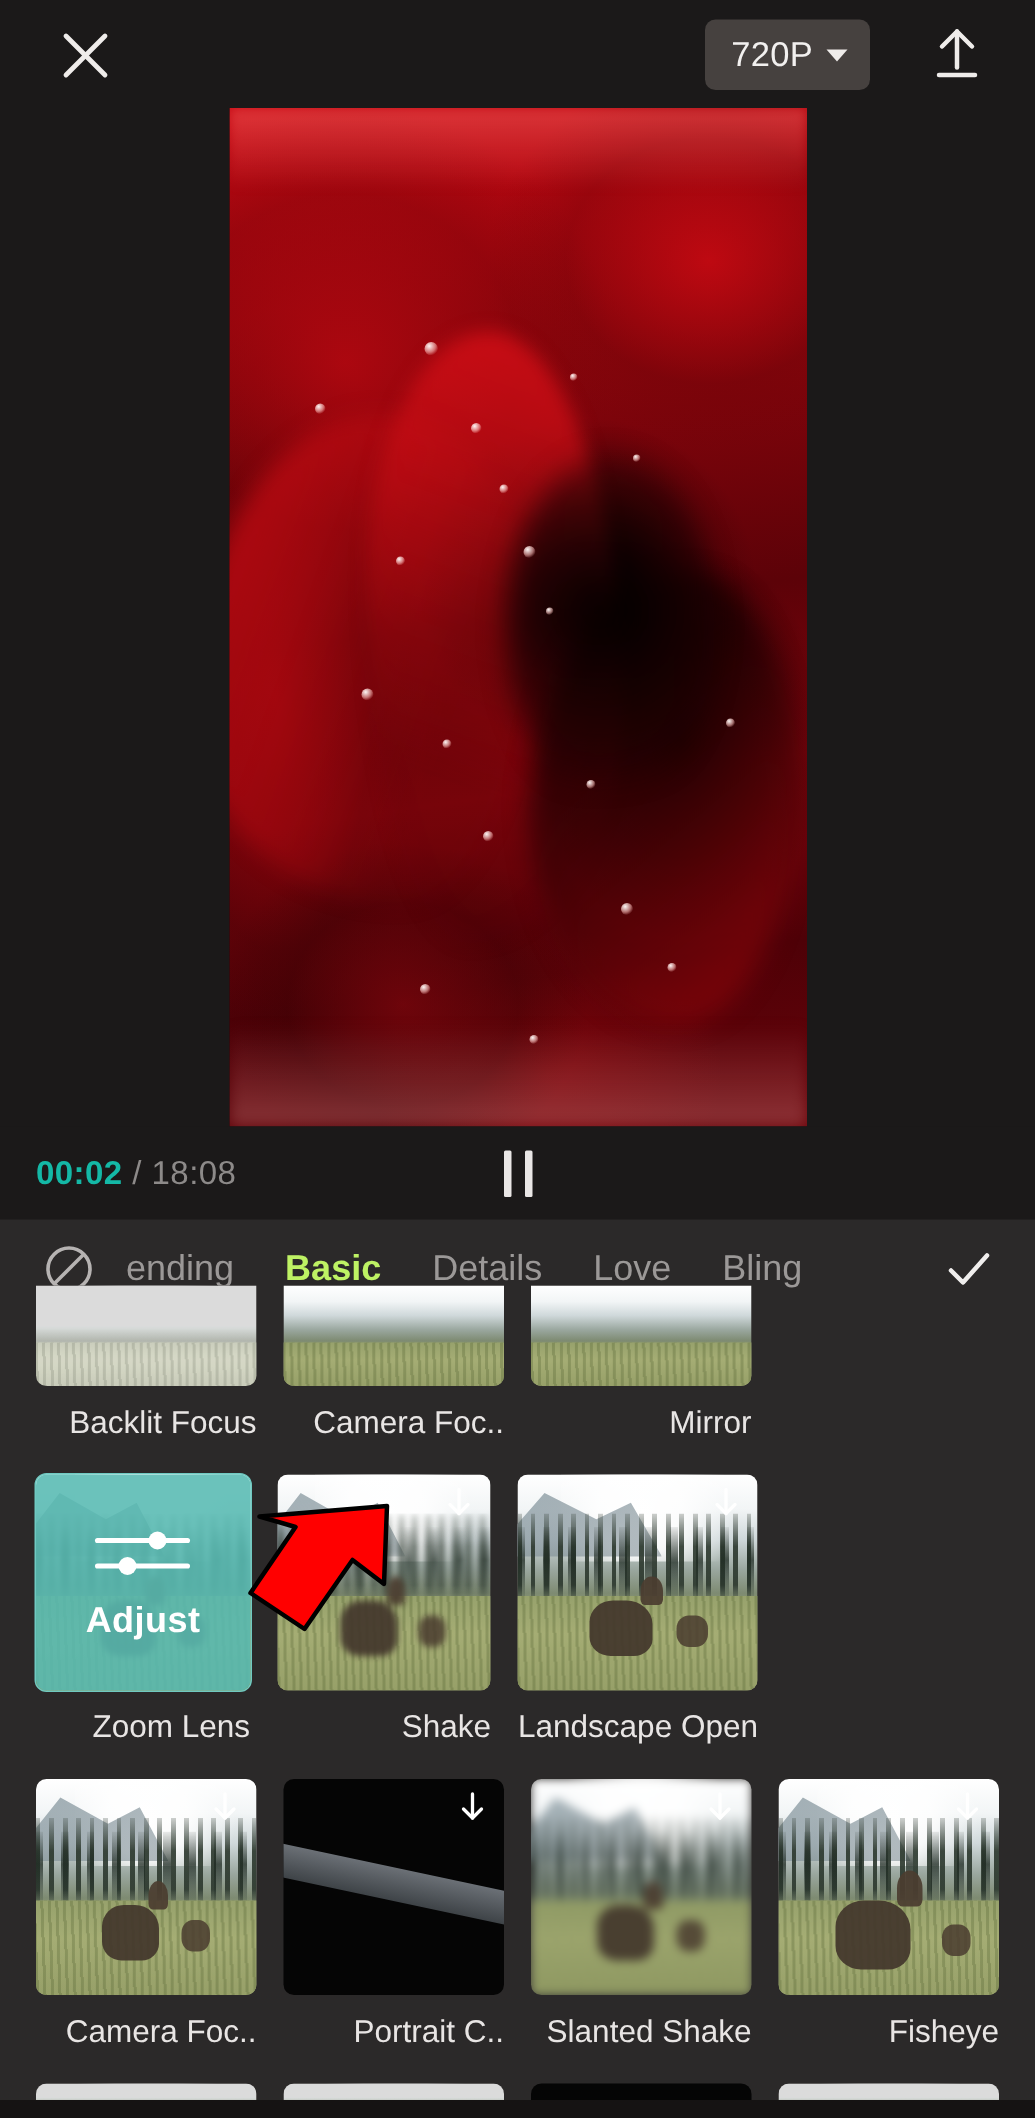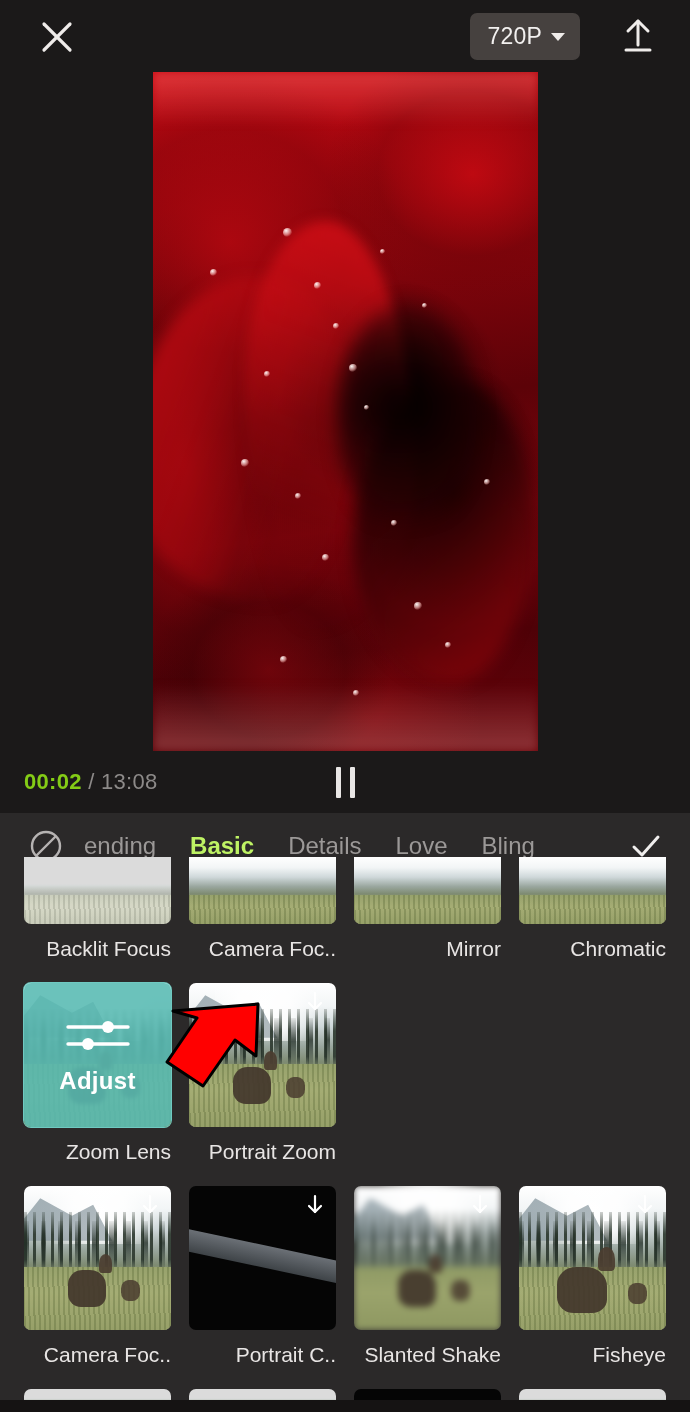--- a/index.html
+++ b/index.html
@@ -133,21 +133,21 @@
     flex: 0 0 62px;
     background: #1b1919;
     display: flex; align-items: center;
   }
   .time-text {
     position: absolute; left: 24px; top: 50%;
     transform: translateY(-50%);
     font-size: 22px; letter-spacing: .3px;
     white-space: nowrap;
   }
-  .time-cur { color: #84cc16; font-weight: bold; }
+  .time-cur { color: #14b8a6; font-weight: bold; }
   .time-sep { color: #8d8a89; font-weight: normal; }
   .time-tot { color: #8d8a89; font-weight: normal; }
   .pause-btn {
     position: absolute; left: 50%; top: 50%;
     transform: translate(-50%,-50%);
     width: 46px; height: 40px;
     display: flex; align-items: center; justify-content: center;
     gap: 9px;
     cursor: pointer;
   }
@@ -387,21 +387,21 @@
       <div class="drop" style="left:59%;top:26%;width:5px;height:5px;"></div>
       <div class="drop" style="left:70%;top:34%;width:5px;height:5px;"></div>
       <div class="drop" style="left:33%;top:86%;width:7px;height:7px;"></div>
       <div class="drop" style="left:52%;top:91%;width:6px;height:6px;"></div>
       <div class="drop" style="left:86%;top:60%;width:6px;height:6px;"></div>
     </div>
   </div>
 
   <div class="timebar">
     <div class="time-text">
-      <span class="time-cur">00:02</span><span class="time-sep"> / </span><span class="time-tot">13:08</span>
+      <span class="time-cur">00:02</span><span class="time-sep"> / </span><span class="time-tot">18:08</span>
     </div>
     <div class="pause-btn">
       <span class="pause-bar"></span>
       <span class="pause-bar"></span>
     </div>
   </div>
 
   <div class="panel">
 
     <div class="tabs">
@@ -442,28 +442,20 @@
         <div class="cell-label">Camera Foc..</div>
       </div>
       <div class="cell">
         <div class="thumb clipped-top">
           <div class="scene">
             <div class="grass"></div>
           </div>
         </div>
         <div class="cell-label">Mirror</div>
       </div>
-      <div class="cell">
-        <div class="thumb clipped-top">
-          <div class="scene">
-            <div class="grass"></div>
-          </div>
-        </div>
-        <div class="cell-label">Chromatic</div>
-      </div>
     </div>
 
     <div class="row-gap"></div>
 
     <div class="grid" style="margin-top:0;">
       <div class="cell">
         <div class="thumb selected">
           <div class="scene blurry">
             <div class="sky-glow"></div>
               <div class="mtn"></div>
@@ -480,38 +472,56 @@
               <line x1="6" y1="29" x2="66" y2="29" stroke="#ffffff" stroke-width="3.4" stroke-linecap="round"></line>
               <circle cx="26" cy="29" r="6" fill="#ffffff"></circle>
             </svg>
             <span class="adjust-label">Adjust</span>
           </div>
         </div>
         <div class="cell-label">Zoom Lens</div>
       </div>
 
 
+      <div class="cell">
+        <div class="thumb">
+          <div class="scene blurry">
+            <div class="sky-glow"></div>
+              <div class="mtn"></div>
+              <div class="trees"></div>
+            <div class="trees2"></div>
+              <div class="grass"></div>
+              <div class="deer"></div>
+              <div class="deer2"></div>
+          </div>
+          <svg class="dl-icon" viewBox="0 0 26 26">
+            <line x1="13" y1="4" x2="13" y2="20" stroke="#ffffff" stroke-width="2.2" stroke-linecap="round"></line>
+            <polyline points="7,14 13,20 19,14" fill="none" stroke="#ffffff" stroke-width="2.2" stroke-linecap="round" stroke-linejoin="round"></polyline>
+          </svg>
+        </div>
+        <div class="cell-label">Shake</div>
+      </div>
 
       <div class="cell">
         <div class="thumb">
           <div class="scene">
             <div class="sky-glow"></div>
               <div class="mtn"></div>
               <div class="trees"></div>
             <div class="trees2"></div>
               <div class="grass"></div>
               <div class="deer"></div>
               <div class="deer2"></div>
           </div>
           <svg class="dl-icon" viewBox="0 0 26 26">
             <line x1="13" y1="4" x2="13" y2="20" stroke="#ffffff" stroke-width="2.2" stroke-linecap="round"></line>
             <polyline points="7,14 13,20 19,14" fill="none" stroke="#ffffff" stroke-width="2.2" stroke-linecap="round" stroke-linejoin="round"></polyline>
           </svg>
         </div>
-        <div class="cell-label">Portrait Zoom</div>
+        <div class="cell-label">Landscape Open</div>
       </div>
     </div>
 
     <div class="row-gap"></div>
 
     <div class="grid" style="margin-top:0;">
       <div class="cell">
         <div class="thumb">
           <div class="scene">
             <div class="sky-glow"></div>

